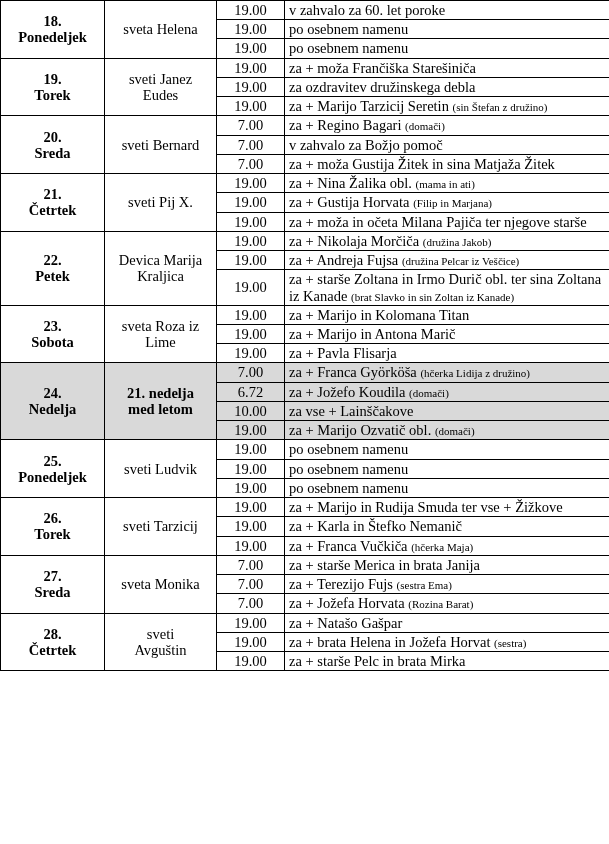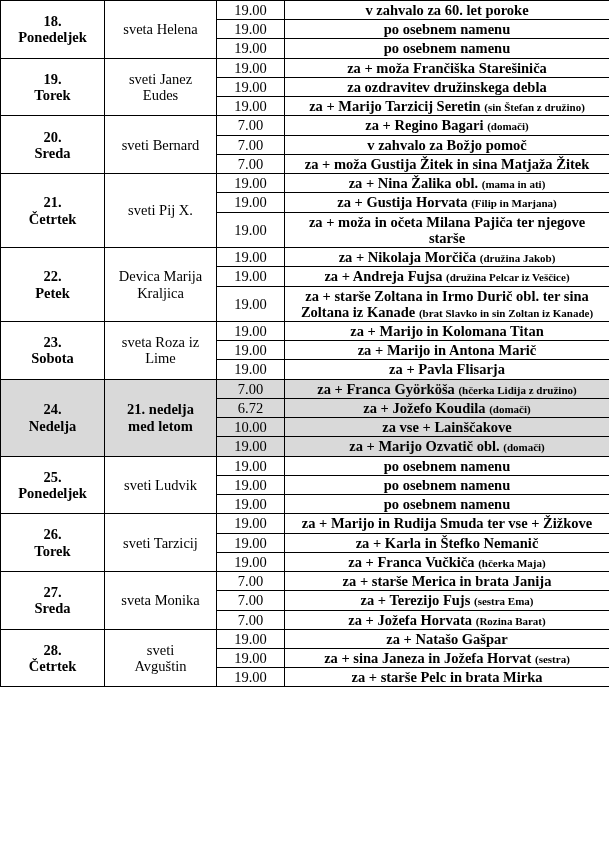--- a/index.html
+++ b/index.html
@@ -45,24 +45,23 @@
   td.saint.bold {
     font-weight: bold;
   }
   td.time {
     text-align: center;
     font-size: 14.5px;
     padding: 1px 4px;
     margin-top: 8px;
   }
   td.intent {
-    text-align: center;
+    text-align: left;
     font-size: 14.5px;
     padding: 1px 5px;
-    font-weight: bold;
   }
   tr.highlight td {
     background: #d9d9d9;
   }
   .note {
     font-size: 11px;
     margin-top: 48px;
   }
 </style>
 </head>
@@ -221,20 +220,20 @@
         <td class="intent"><span>za + Jožefa Horvata</span> <span class="note">(Rozina Barat)</span></td>
       </tr>
       <tr>
         <td class="date" rowspan="3">28.<br>Četrtek</td>
         <td class="saint" rowspan="3">sveti<br>Avguštin</td>
         <td class="time">19.00</td>
         <td class="intent"><span>za + Natašo Gašpar</span></td>
       </tr>
       <tr>
         <td class="time">19.00</td>
-        <td class="intent"><span>za + sina Janeza in Jožefa Horvat</span> <span class="note">(sestra)</span></td>
+        <td class="intent"><span>za + brata Helena in Jožefa Horvat</span> <span class="note">(sestra)</span></td>
       </tr>
       <tr>
         <td class="time">19.00</td>
         <td class="intent"><span>za + starše Pelc in brata Mirka</span></td>
       </tr>
     </tbody>
 </table>
 
 </body></html>

